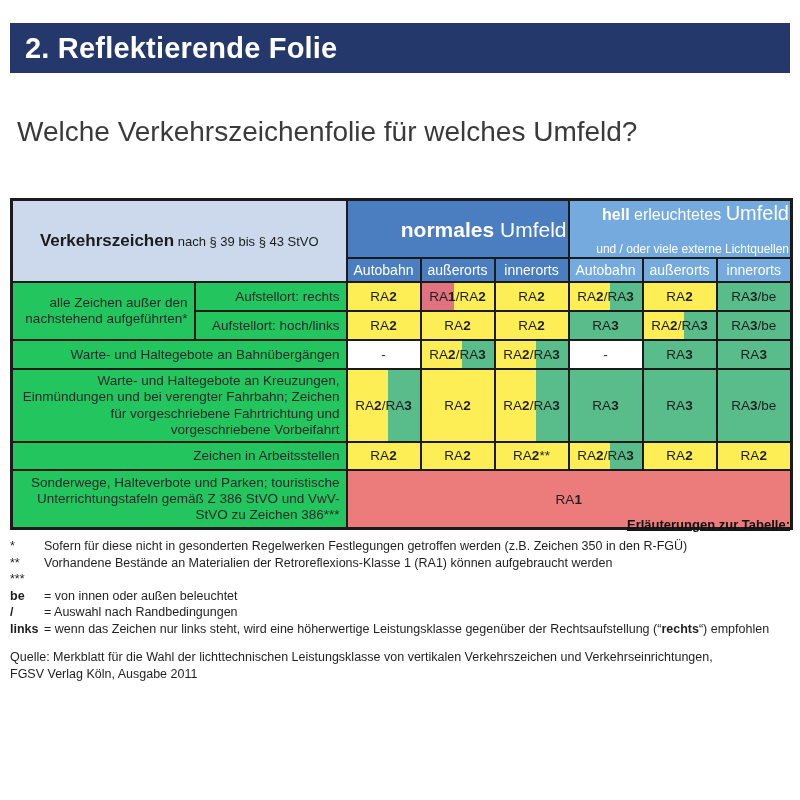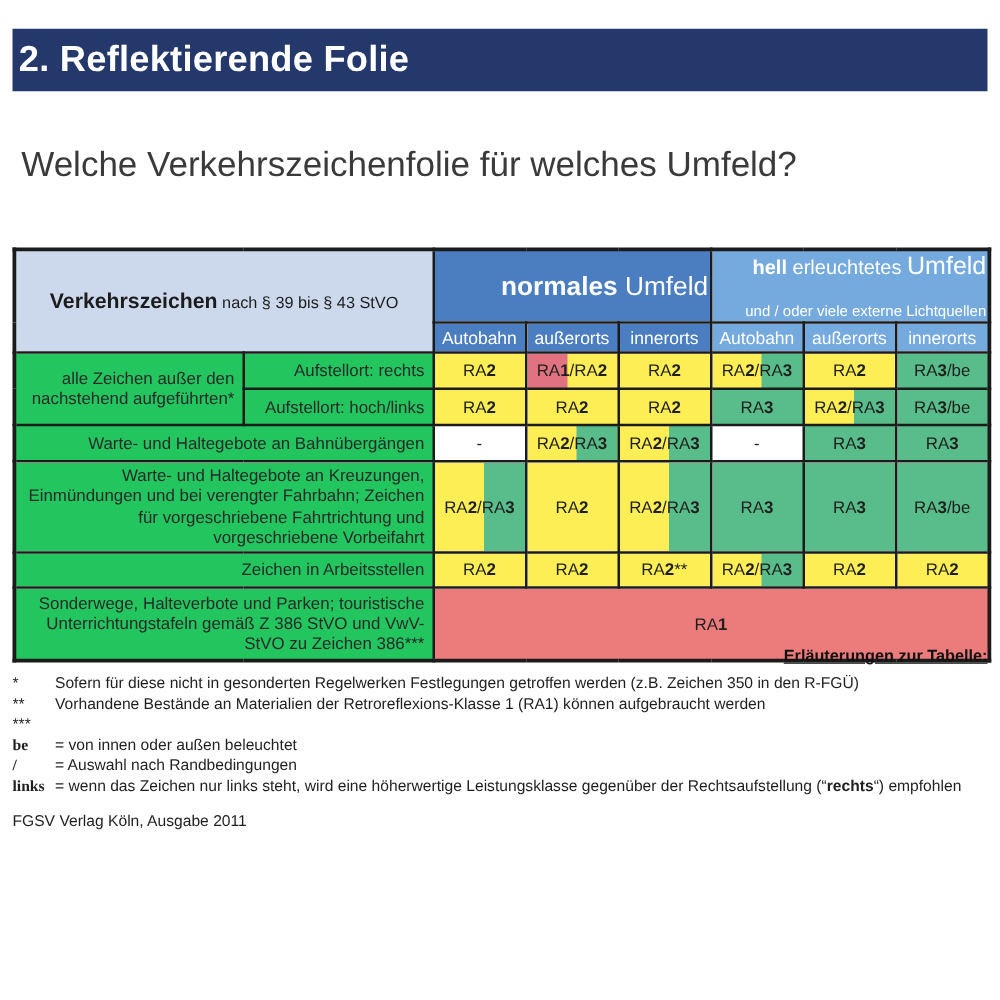--- a/index.html
+++ b/index.html
@@ -5,21 +5,21 @@
   html,body{margin:0;padding:0;background:#fff;}
   body{
     width:800px;height:800px;position:relative;overflow:hidden;
     font-family:"Liberation Sans",sans-serif;color:#262626;
     -webkit-font-smoothing:antialiased;
   }
   
   .title-bar{
     position:absolute;left:10px;top:23px;width:780px;height:50px;
     background:var(--navy,#24386b);display:flex;align-items:center;
-    box-sizing:border-box;padding-left:5px;
+    box-sizing:border-box;padding-left:15px;
   }
   .title-bar .t{color:#fff;font-size:29px;font-weight:bold;letter-spacing:.2px;}
   .subtitle{
     position:absolute;left:17px;top:116px;font-size:28px;color:#3a3a3a;
   }
   
   .table-wrap{position:absolute;left:10px;top:198px;width:780px;}
   table{border-collapse:collapse;table-layout:fixed;width:780px;}
   th,td{
     border:2px solid #1b1b1b;box-sizing:border-box;
@@ -61,21 +61,21 @@
   .bg-g{background:var(--green,#58bd8b);}
   .bg-w{background:#fff;}
   .bg-r{background:var(--salmon,#ec7b7b);}
   .bg-yg{background:linear-gradient(90deg,var(--yellow,#fcee54) 0 55%,var(--green,#58bd8b) 55% 100%);}
   .bg-py{background:linear-gradient(90deg,var(--pink,#e0737f) 0 45%,var(--yellow,#fcee54) 45% 100%);}
   
   .notes{position:absolute;left:10px;top:517px;width:780px;}
   .notes-heading{font-size:13px;font-weight:bold;text-decoration:underline;color:#111;margin-bottom:8px;text-align:right;}
   .note-line{display:flex;font-size:12.5px;line-height:13px;margin-bottom:3.5px;color:#1f1f1f;}
   .note-marker{width:34px;flex:0 0 34px;}
-  .note-marker.bold{font-weight:bold;font-family:Liberation Serif, serif;}
+  .note-marker.bold{font-weight:bold;}
   .note-text b{font-weight:bold;}
   .source{position:absolute;left:10px;top:649px;font-size:12.5px;line-height:17px;color:#1f1f1f;}
 </style>
 </head>
 <body>
 
 <div class="title-bar">
   <span class="t">2. Reflektierende Folie</span>
 </div>
 
@@ -193,14 +193,15 @@
         <span class="note-text">= Auswahl nach Randbedingungen</span>
       </div>
       <div class="note-line">
         <span class="note-marker bold">links</span>
         <span class="note-text">= wenn das Zeichen nur links steht, wird eine höherwertige Leistungsklasse gegenüber der Rechtsaufstellung (“<b>rechts</b>“) empfohlen</span>
       </div>
     </div>
 </div>
 
 <div class="source">
+  <div>Quelle: Merkblatt für die Wahl der lichttechnischen Leistungsklasse von vertikalen Verkehrszeichen und Verkehrseinrichtungen,</div>
   <div>FGSV Verlag Köln, Ausgabe 2011</div>
 </div>
 
 </body></html>

